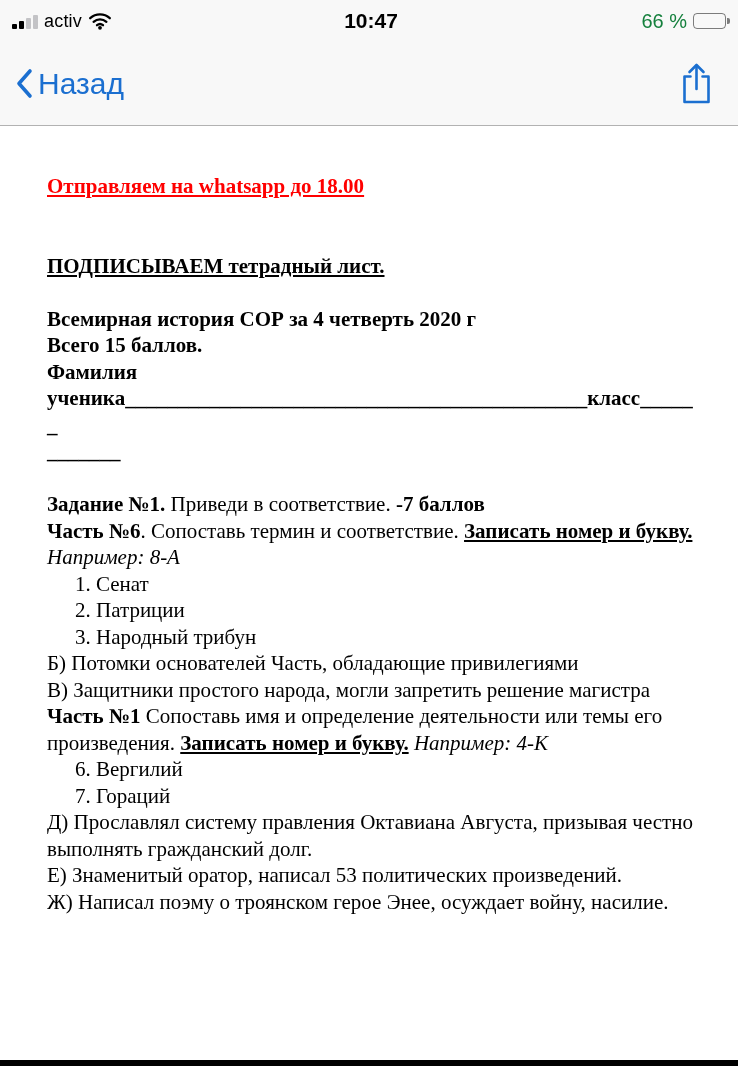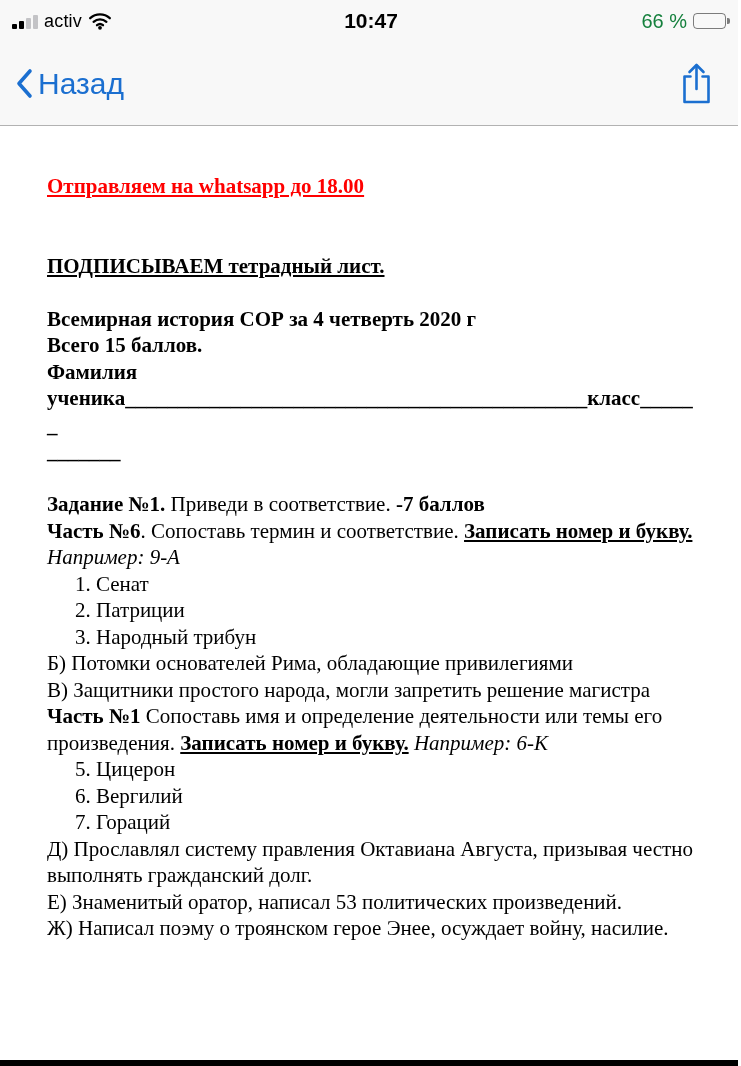--- a/index.html
+++ b/index.html
@@ -90,28 +90,27 @@
       <p class="para">&nbsp;</p>
       <p class="para"><span class="b u">ПОДПИСЫВАЕМ тетрадный лист.</span></p>
       <p class="para">&nbsp;</p>
       <p class="para"><span class="b">Всемирная история СОР за 4 четверть 2020 г</span></p>
       <p class="para"><span class="b"> Всего 15 баллов.</span></p>
       <p class="para"><span class="b">Фамилия</span></p>
       <p class="para"><span class="b">ученика____________________________________________класс______</span></p>
       <p class="para"><span class="b">_______</span></p>
       <p class="para">&nbsp;</p>
       <p class="para"><span class="b">Задание №1.</span><span> Приведи в соответствие. </span><span class="b">-7 баллов</span></p>
-      <p class="para"><span class="b">Часть №6</span><span>. Сопоставь термин и соответствие.  </span><span class="b u">Записать номер и букву.</span><span> </span><span class="i">Например: 9-А</span></p>
+      <p class="para"><span class="b">Часть №6</span><span>. Сопоставь термин и соответствие.  </span><span class="b u">Записать номер и букву.</span><span> </span><span class="i">Например: 8-А</span></p>
       <p class="para list"><span>1. Сенат</span></p>
       <p class="para list"><span>2. Патриции</span></p>
       <p class="para list"><span>3. Народный трибун</span></p>
-      <p class="para"><span>Б) Потомки основателей Рима, обладающие привилегиями</span></p>
+      <p class="para"><span>Б) Потомки основателей Часть, обладающие привилегиями</span></p>
       <p class="para"><span>В) Защитники простого народа, могли запретить решение магистра</span></p>
-      <p class="para"><span class="b">Часть №1</span><span> Сопоставь имя и определение деятельности или темы его произведения. </span><span class="b u">Записать номер и букву.</span><span>  </span><span class="i">Например: 6-К</span></p>
-      <p class="para list"><span>5. Цицерон</span></p>
+      <p class="para"><span class="b">Часть №1</span><span> Сопоставь имя и определение деятельности или темы его произведения. </span><span class="b u">Записать номер и букву.</span><span>  </span><span class="i">Например: 4-К</span></p>
       <p class="para list"><span>6. Вергилий</span></p>
       <p class="para list"><span>7. Гораций</span></p>
       <p class="para"><span>Д) Прославлял систему правления Октавиана Августа, призывая честно выполнять гражданский долг.</span></p>
       <p class="para"><span>Е) Знаменитый оратор, написал 53 политических произведений.</span></p>
       <p class="para"><span>Ж) Написал поэму о троянском герое Энее, осуждает войну, насилие.</span></p>
     </div>
 
   <div class="bottom-strip"></div>
 
 </div>

